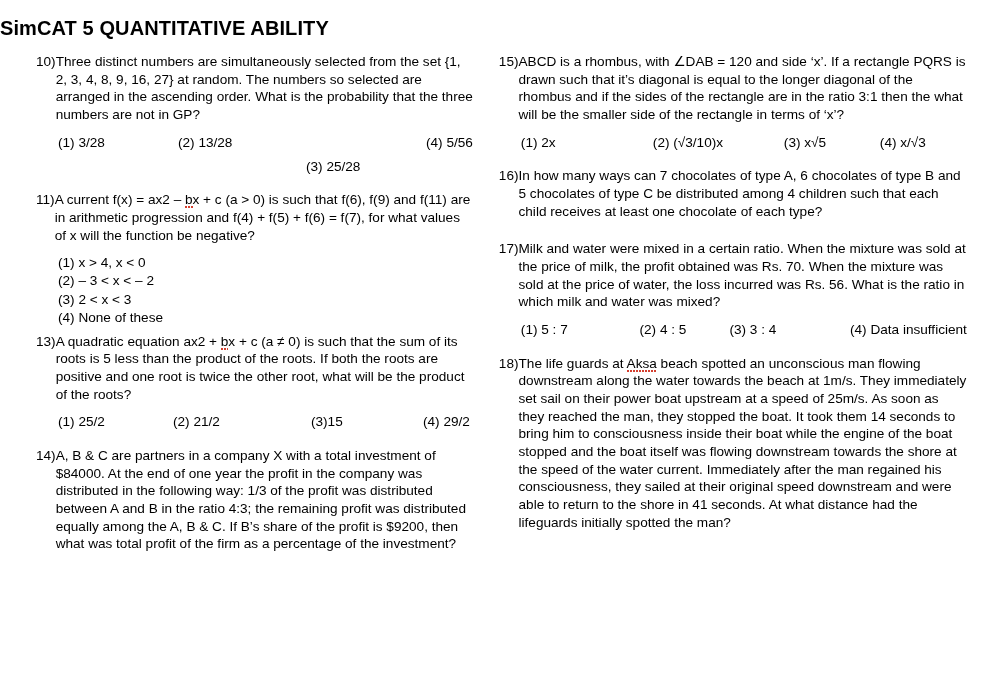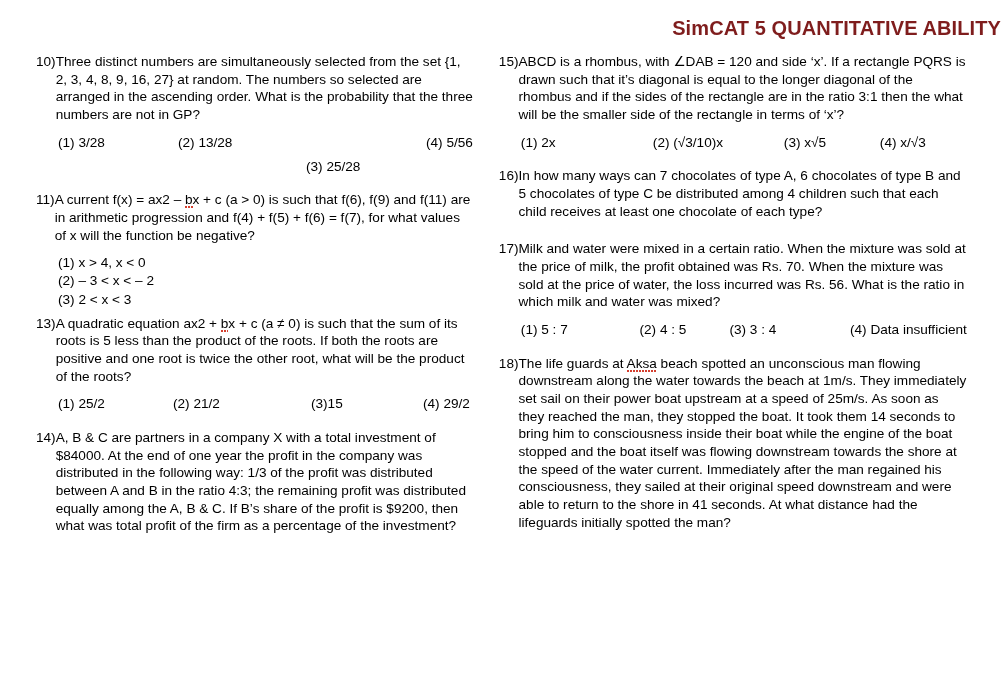--- a/index.html
+++ b/index.html
@@ -15,24 +15,24 @@
     color: #000000;
     overflow: hidden;
   }
   .page {
     width: 1001px;
     height: 698px;
     position: relative;
     background: #ffffff;
   }
   .doc-title {
-    text-align: right;
+    text-align: left;
     font-size: 20px;
     font-weight: bold;
-    color: #7f1d1d;
+    color: #000000;
     letter-spacing: 0.1px;
     padding-top: 17px;
     padding-bottom: 0;
     line-height: 1.1;
   }
   .columns {
     display: flex;
     width: 928px;
     padding: 0;
     margin-top: 14px;
@@ -125,20 +125,21 @@
       </div>
 
       <div class="q">
         <span class="q-num">11)</span>
         <span class="q-text"><span>A current f(x) = ax2 – </span><span class="spell">b</span><span>x + c (a &gt; 0) is such that f(6), f(9) and f(11) are in arithmetic progression and  f(4) + f(5) + f(6) = f(7), for what values of x will the function be negative?</span></span>
       </div>
       <div class="opts-stack">
         <div>(1) x &gt; 4, x &lt; 0</div>
         <div>(2) – 3 &lt; x &lt; – 2</div>
         <div>(3) 2 &lt; x &lt; 3</div>
+        <div>(4) None of these</div>
       </div>
 
       <div class="gap-sm"></div>
 
       <div class="q">
         <span class="q-num">13)</span>
         <span class="q-text"><span>A quadratic equation ax2 + </span><span class="spell">b</span><span>x + c (a ≠ 0) is such that the sum of its roots is 5 less than the product of the roots. If both the roots are positive and one root is twice the other root, what will be the product of the roots?</span></span>
       </div>
       <div class="opts l13">
         <span class="op">(1) 25/2</span>

